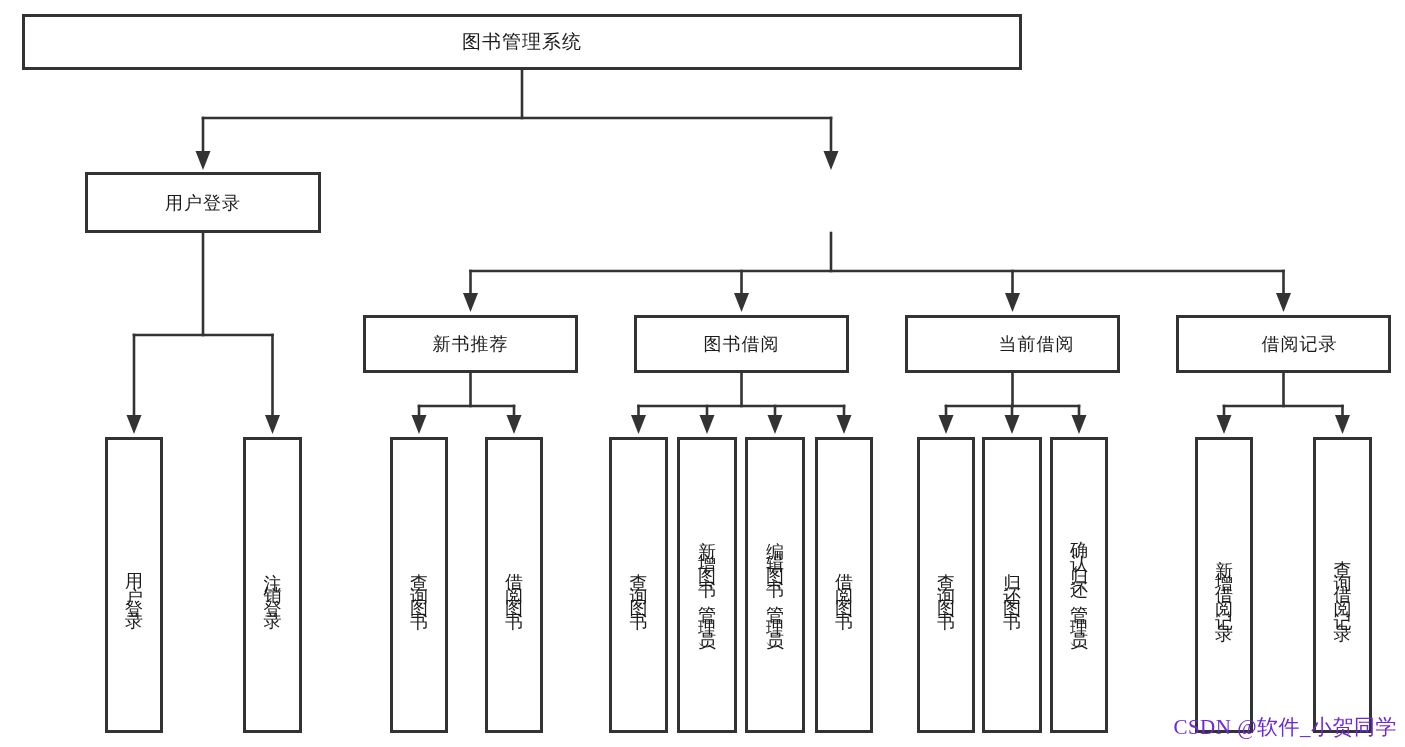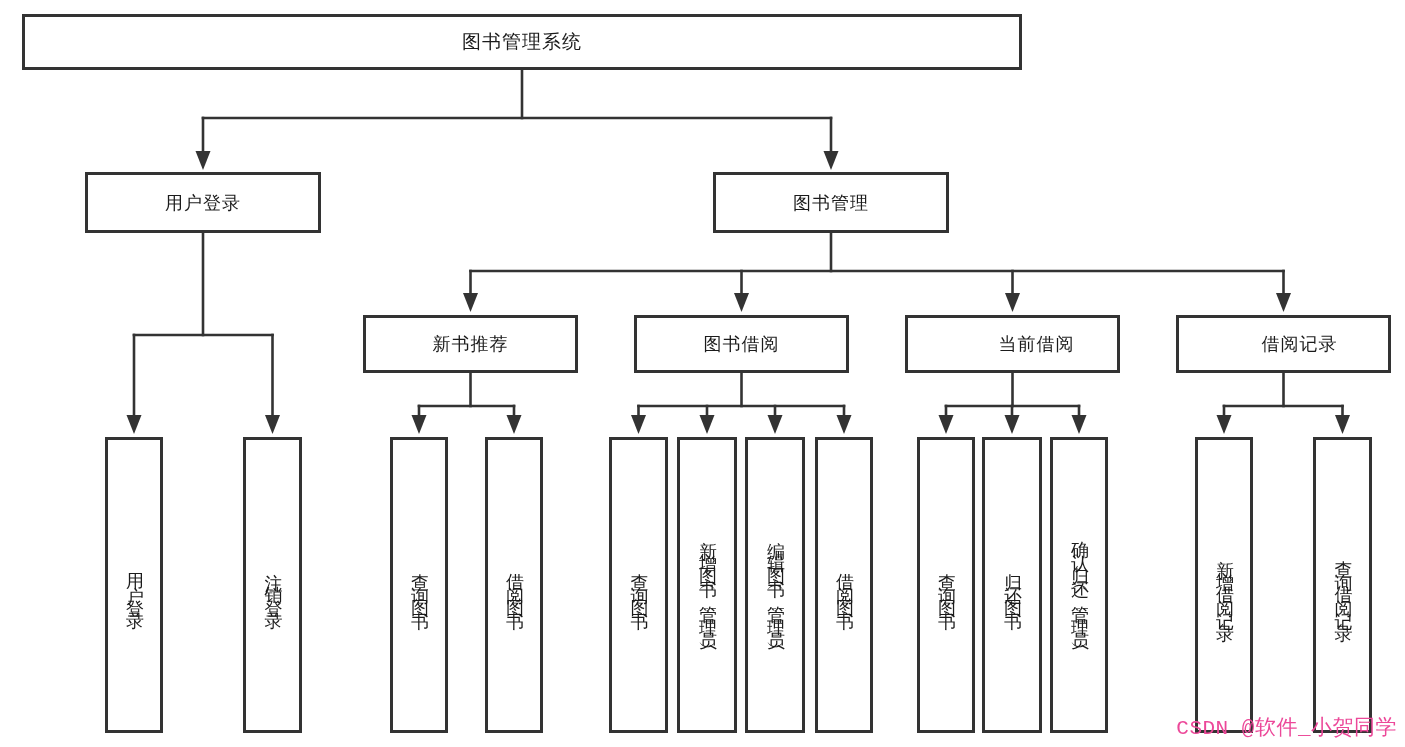--- a/index.html
+++ b/index.html
@@ -1,20 +1,20 @@
 <!DOCTYPE html>
 <html><head>
 <meta charset="utf-8">
 <style>
   html,body{margin:0;padding:0;background:#ffffff;}
   #canvas{
     position:relative;
     width:1405px;height:747px;
     background:#ffffff;
-    font-family:Liberation Mono, monospace;
+    font-family:Liberation Serif, serif;
     overflow:hidden;
   }
   #connectors{position:absolute;left:0;top:0;width:1405px;height:747px;}
   .node{
     position:absolute;
     box-sizing:border-box;
     border:3px solid #333333;
     background:#ffffff;
     display:flex;
     align-items:center;
@@ -29,21 +29,21 @@
     font-size:18px;
     letter-spacing:13px;
     line-height:1;
     white-space:nowrap;
   }
   .watermark{
     position:absolute;
     right:8px;
     bottom:6px;
     font-size:21px;
-    color:#ec4899;
+    color:#6d28d9;
     letter-spacing:0.5px;
   }
 </style>
 </head>
 <body>
 
 <div id="canvas">
 
   <svg id="connectors" viewBox="0 0 1405 747" xmlns="http://www.w3.org/2000/svg">
     <g stroke="#333333" stroke-width="2.6" stroke-linecap="square" fill="none">
@@ -111,23 +111,20 @@
     </g>
   </svg>
 
   <div class="node hbox root" style="left:22px;top:14px;width:1000px;height:56px;">
     <span>图书管理系统</span>
   </div>
 
   <div class="node hbox" style="left:85px;top:172px;width:236px;height:61px;">
     <span>用户登录</span>
   </div>
-  <div class="node hbox" style="left:713px;top:172px;width:236px;height:61px;">
-    <span>图书管理</span>
-  </div>
 
   <div class="node hbox" style="left:634px;top:315px;width:215px;height:58px;">
     <span>图书借阅</span>
   </div>
   <div class="node hbox" style="left:363px;top:315px;width:215px;height:58px;">
     <span>新书推荐</span>
   </div>
   <div class="node hbox" style="left:905px;top:315px;width:215px;height:58px;padding-left:48px;">
     <span>当前借阅</span>
   </div>

